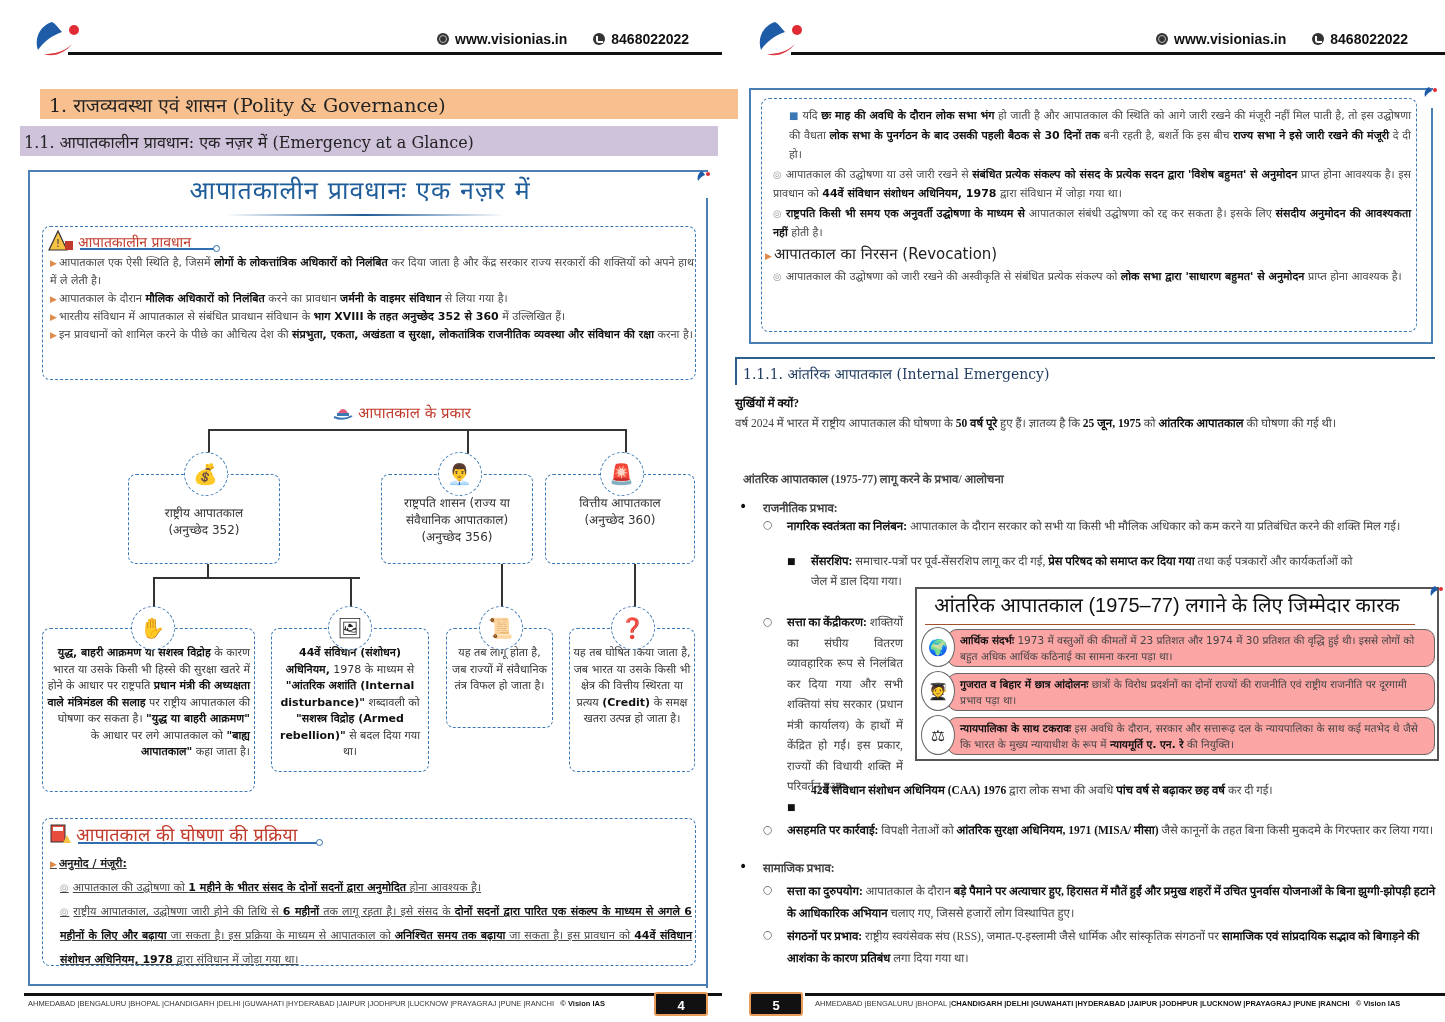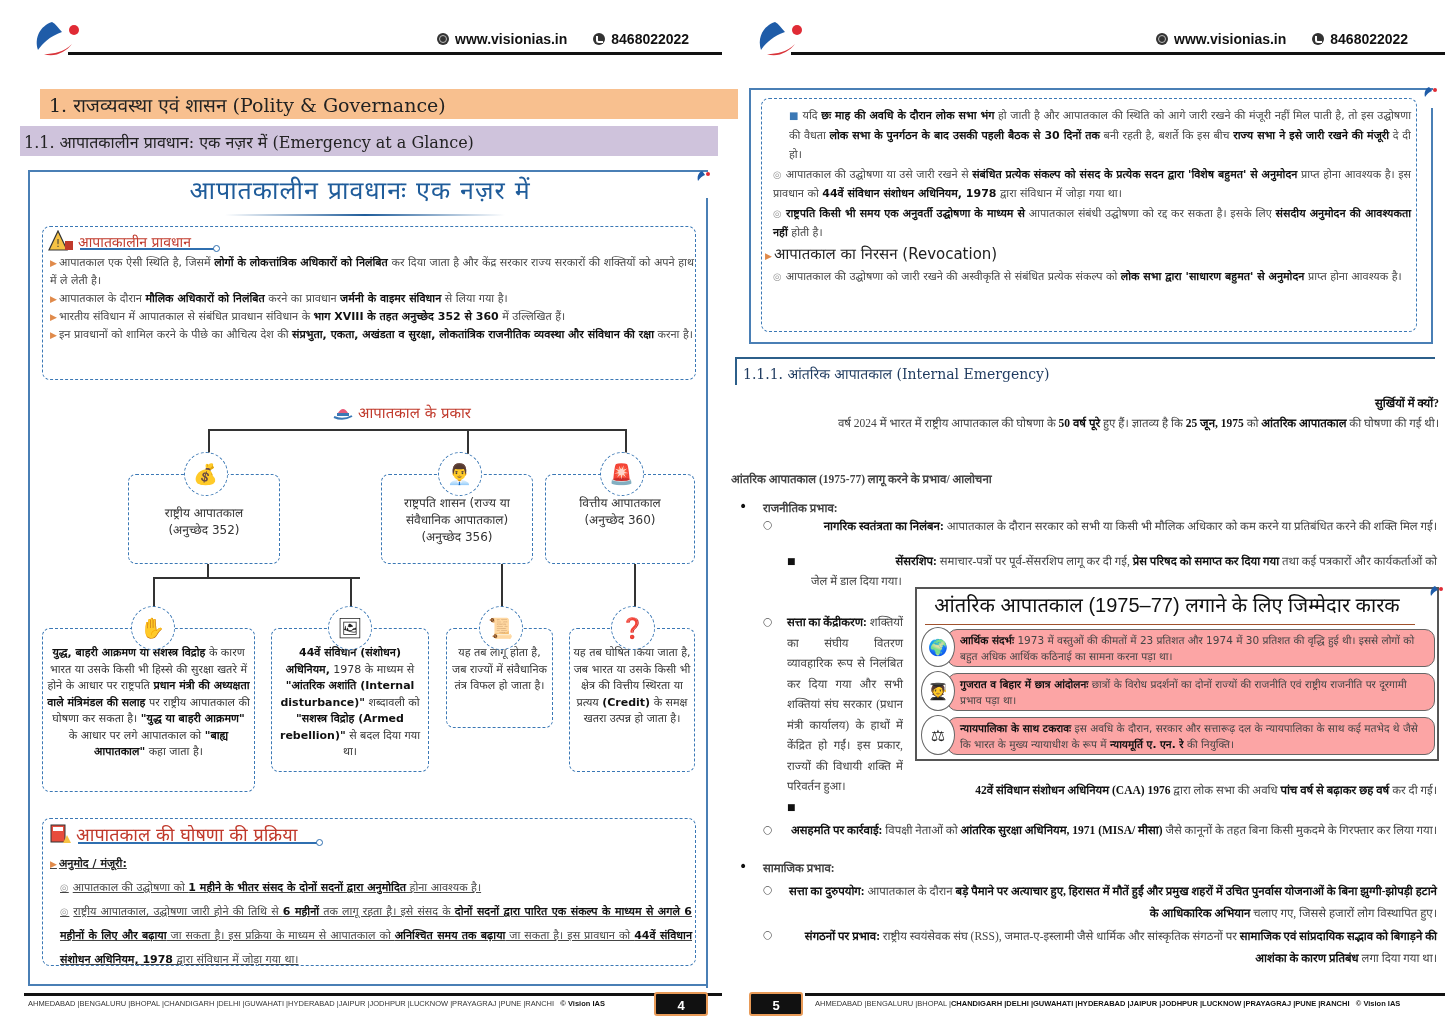--- a/index.html
+++ b/index.html
@@ -44,21 +44,21 @@
   .node-icon { position: absolute; width: 44px; height: 44px; border: 1.5px dashed #3b78b5; border-radius: 50%; background: #fff; display: flex; align-items: center; justify-content: center; font-size: 20px; }
   .types-head { position: absolute; left: 332px; top: 402px; font-size: 15px; color: #c0392b; display: flex; align-items: center; gap: 4px; }
 
   
   .ftr-line { position: absolute; top: 993px; height: 3px; background: #111; }
   .ftr-text { position: absolute; top: 999px; font-family: "Liberation Sans", sans-serif; font-size: 7.5px; color: #333; white-space: nowrap; }
   .ftr-text .bb { font-weight: bold; color: #111; }
   .pg-num { position: absolute; top: 992px; width: 54px; height: 24px; background: #111; color: #fff; font-family: "Liberation Sans", sans-serif; font-weight: bold; font-size: 13px; text-align: center; line-height: 24px; border: 2px solid #e89a57; border-radius: 3px; }
 
   
-  .rbody { position: absolute; font-family: "Liberation Serif", serif; font-size: 11.5px; line-height: 20px; color: #444; text-align: right; }
+  .rbody { position: absolute; font-family: "Liberation Serif", serif; font-size: 11.5px; line-height: 20px; color: #444; }
   .rhead { position: absolute; left: 12px; top: 357px; width: 700px; height: 28px; border-left: 2px solid #2c5f8a; border-top: 2px solid #2c5f8a; font-family: "DejaVu Serif", serif; font-size: 14px; color: #1e3a5f; padding: 5px 6px; font-weight: 500; }
   .bullet-dot { position: absolute; font-size: 14px; color: #111; }
   .bullet-o { position: absolute; font-size: 11px; color: #555; }
   .bullet-sq { position: absolute; font-size: 9px; color: #111; }
   .factor-box { position: absolute; left: 192px; top: 587px; width: 524px; height: 174px; border: 2px solid #555; }
   .factor-title { position: absolute; left: 0; top: 2px; width: 500px; text-align: center; font-family: "Liberation Sans", sans-serif; font-size: 20px; color: #111; font-weight: 500; }
   .factor-rule { position: absolute; left: 8px; top: 35px; width: 490px; height: 1px; background: #a0522d; }
   .factor-item { position: absolute; left: 30px; width: 488px; border: 1.5px solid #666; border-radius: 10px; font-size: 10.5px; line-height: 16px; color: #444; padding: 2px 6px 2px 12px; background: #fca5a5; }
   .factor-icon { position: absolute; left: 4px; width: 34px; height: 40px; border: 1.5px solid #666; border-radius: 50%; background: #fff; display: flex; align-items: center; justify-content: center; font-size: 16px; }
 </style>
@@ -142,21 +142,21 @@
   </div>
   <div class="node-icon" style="left:600px; top:452px;">🚨</div>
 
   <div class="tline" style="left:207px; top:564px; width:1.5px; height:14px;"></div>
   <div class="tline" style="left:153px; top:577px; width:207px; height:1.5px;"></div>
   <div class="tline" style="left:153px; top:577px; width:1.5px; height:33px;"></div>
   <div class="tline" style="left:350px; top:577px; width:1.5px; height:33px;"></div>
   <div class="tline" style="left:501px; top:564px; width:1.5px; height:46px;"></div>
   <div class="tline" style="left:634px; top:564px; width:1.5px; height:46px;"></div>
 
-  <div class="node" style="left:42px; top:628px; width:213px; height:164px; padding:16px 4px 0; font-size:11px; line-height:16.5px;">
+  <div class="node" style="left:42px; top:628px; width:213px; height:164px; padding:16px 4px 0; font-size:11px; line-height:16.5px;text-align:right;">
     <span class="b">युद्ध, बाहरी आक्रमण या सशस्त्र विद्रोह</span><span> के कारण भारत या उसके किसी भी हिस्से की सुरक्षा खतरे में होने के आधार पर राष्ट्रपति </span><span class="b">प्रधान मंत्री की अध्यक्षता वाले मंत्रिमंडल की सलाह</span><span> पर राष्ट्रीय आपातकाल की घोषणा कर सकता है। </span><span class="b">"युद्ध या बाहरी आक्रमण"</span><span> के आधार पर लगे आपातकाल को </span><span class="b">"बाह्य आपातकाल"</span><span> कहा जाता है।</span>
   </div>
   <div class="node-icon" style="left:131px; top:606px;">✋</div>
 
   <div class="node" style="left:271px; top:628px; width:158px; height:144px; padding:16px 4px 0; font-size:11px; line-height:16.5px;">
     <span class="b">44वें संविधान (संशोधन) अधिनियम,</span><span> 1978 के माध्यम से </span><span class="b">"आंतरिक अशांति (Internal disturbance)"</span><span> शब्दावली को </span><span class="b">"सशस्त्र विद्रोह (Armed rebellion)"</span><span> से बदल दिया गया था।</span>
   </div>
   <div class="node-icon" style="left:328px; top:606px;">🖼</div>
 
   <div class="node" style="left:446px; top:628px; width:107px; height:100px; padding:16px 3px 0; font-size:11px; line-height:16.5px;">
@@ -222,21 +222,21 @@
     <div style="font-size:15px; color:#222; margin-left:-8px; line-height:22px;"><span class="arrow">▶</span><span>आपातकाल का निरसन (Revocation)</span></div>
     <div><span class="circ">◎</span><span>आपातकाल की उद्घोषणा को जारी रखने की अस्वीकृति से संबंधित प्रत्येक संकल्प को </span><span class="b">लोक सभा द्वारा 'साधारण बहुमत' से अनुमोदन</span><span> प्राप्त होना आवश्यक है।</span></div>
   </div>
 
   <div class="rhead">1.1.1. आंतरिक आपातकाल (Internal Emergency)</div>
 
   <div class="rbody" style="left:12px; top:393px; width:704px;">
     <div class="b">सुर्खियों में क्यों?</div>
     <div><span>वर्ष 2024 में भारत में राष्ट्रीय आपातकाल की घोषणा के </span><span class="b">50 वर्ष पूरे</span><span> हुए हैं। ज्ञातव्य है कि </span><span class="b">25 जून, 1975</span><span> को </span><span class="b">आंतरिक आपातकाल</span><span> की घोषणा की गई थी।</span></div>
   </div>
-  <div class="rbody b" style="left:8px; top:469px;">आंतरिक आपातकाल (1975-77) लागू करने के प्रभाव/ आलोचना</div>
+  <div class="rbody b" style="left:20px; top:469px;">आंतरिक आपातकाल (1975-77) लागू करने के प्रभाव/ आलोचना</div>
 
   <span class="bullet-dot" style="left:16px; top:498px;">•</span>
   <div class="rbody b" style="left:40px; top:498px;">राजनीतिक प्रभाव:</div>
 
   <span class="bullet-o" style="left:40px; top:518px;">○</span>
   <div class="rbody" style="left:64px; top:516px; width:650px;"><span class="b">नागरिक स्वतंत्रता का निलंबन:</span><span> आपातकाल के दौरान सरकार को सभी या किसी भी मौलिक अधिकार को कम करने या प्रतिबंधित करने की शक्ति मिल गई।</span></div>
 
   <span class="bullet-sq" style="left:64px; top:556px;">■</span>
   <div class="rbody" style="left:88px; top:551px; width:626px;"><span class="b">सेंसरशिप:</span><span> समाचार-पत्रों पर पूर्व-सेंसरशिप लागू कर दी गई, </span><span class="b">प्रेस परिषद को समाप्त कर दिया गया</span><span> तथा कई पत्रकारों और कार्यकर्ताओं को</span></div>
   <div class="rbody" style="left:88px; top:571px; width:95px; text-align:justify;">जेल में डाल दिया गया।</div>

